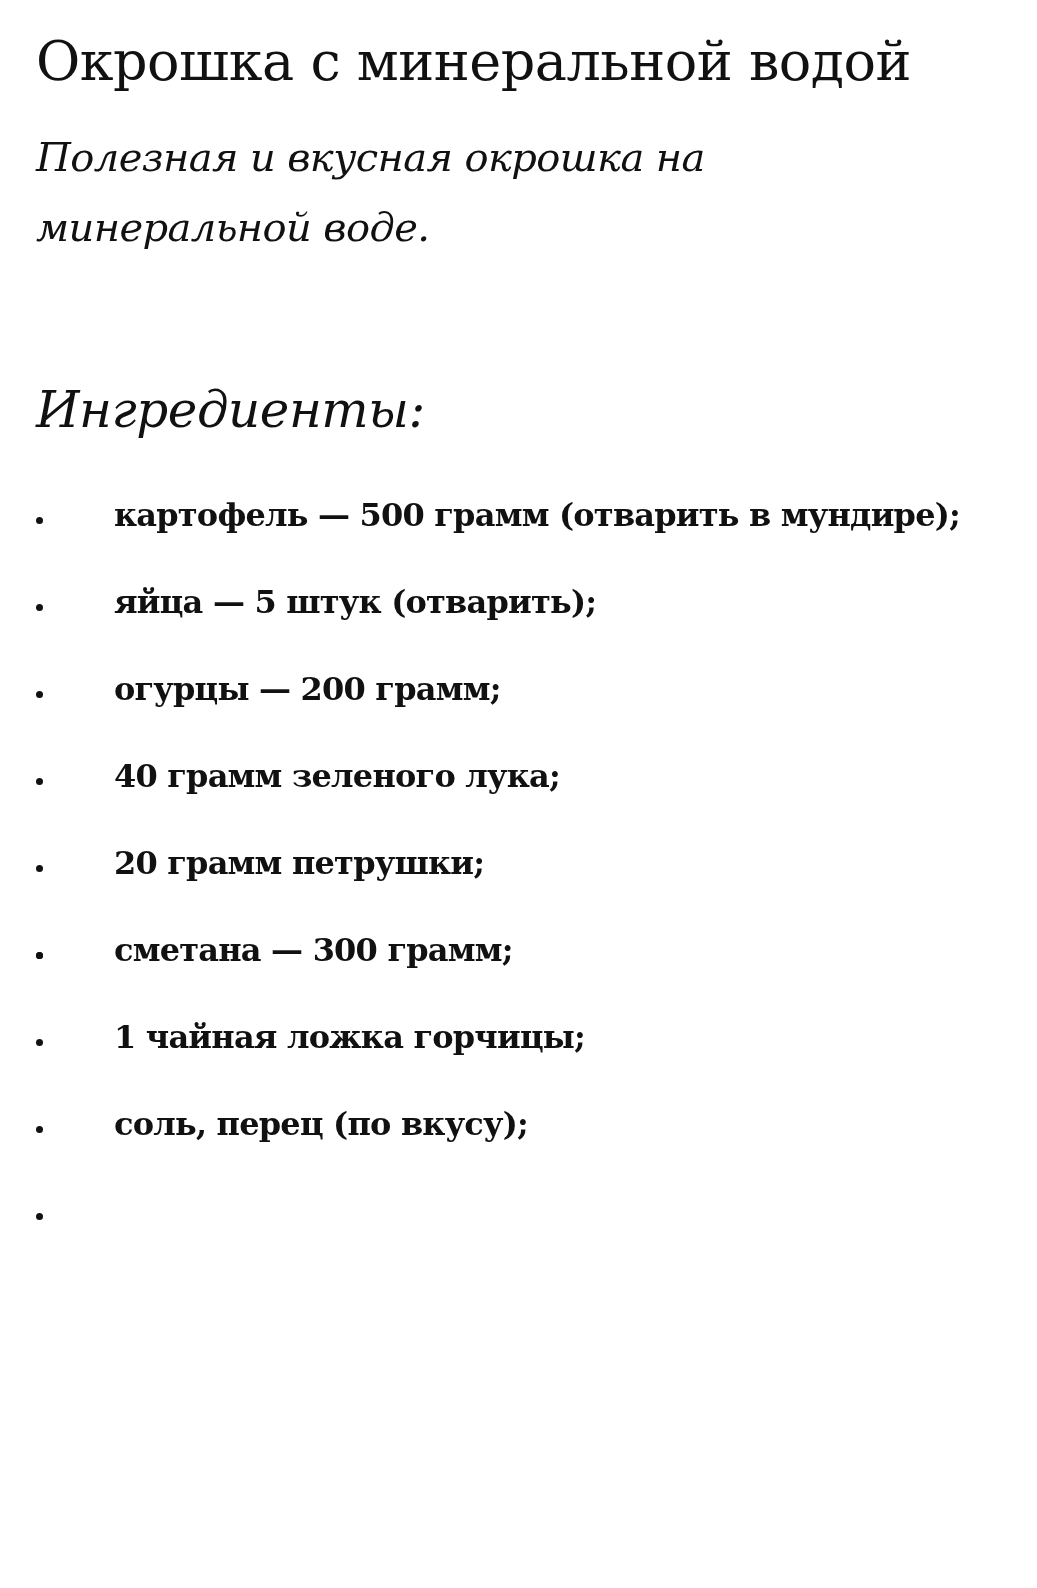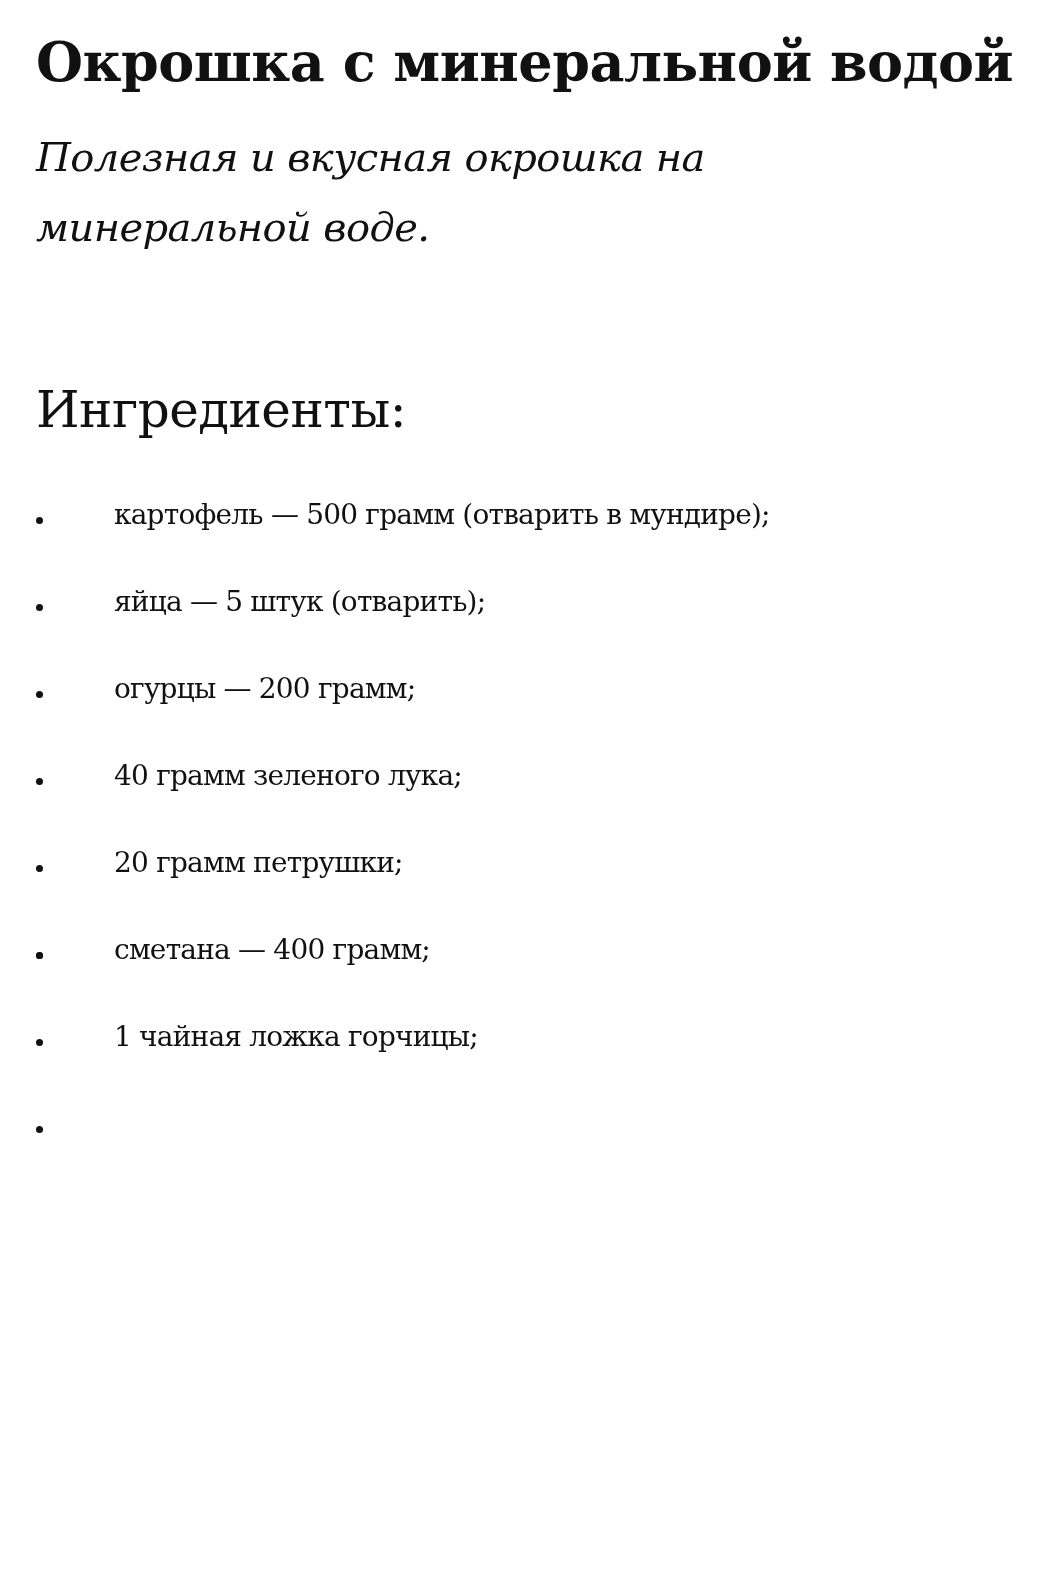--- a/index.html
+++ b/index.html
@@ -15,53 +15,55 @@
       color: #111111;
     }
     .page {
       position: relative;
       padding: 0 36px;
     }
     .title {
       margin: 0;
       padding-top: 22px;
       font-size: 54px;
-      font-weight: bold;
+      font-weight: normal;
       line-height: 80px;
       letter-spacing: -0.5px;
       white-space: nowrap;
     }
     .lead {
       margin: 20px 0 0 0;
       font-size: 40px;
       line-height: 70px;
       letter-spacing: -0.6px;
       width: 780px;
       font-style: italic;
     }
     .section-heading {
       margin: 108px 0 0 0;
       font-size: 50px;
       font-weight: normal;
       line-height: 80px;
       letter-spacing: -0.5px;
+      font-style: italic;
     }
     .ingredients {
       list-style: none;
       margin: 28px 0 0 0;
       padding: 0;
     }
     .ingredient {
       position: relative;
       padding-left: 78px;
-      font-size: 28px;
+      font-size: 32px;
       line-height: 74px;
       letter-spacing: -0.8px;
       margin-bottom: 13px;
       width: 880px;
+      font-weight: bold;
     }
     .bullet {
       position: absolute;
       left: 0;
       top: 39px;
       width: 7px;
       height: 7px;
       border-radius: 50%;
       background: #111111;
     }
@@ -92,23 +94,27 @@
     </li>
     <li class="ingredient">
       <span class="bullet"></span>
       <span>20 грамм петрушки;</span>
     </li>
     <li class="ingredient">
       <span class="bullet"></span>
     </li>
     <li class="ingredient">
       <span class="bullet"></span>
-      <span>сметана — 400 грамм;</span>
+      <span>сметана — 300 грамм;</span>
     </li>
     <li class="ingredient">
       <span class="bullet"></span>
       <span>1 чайная ложка горчицы;</span>
+    </li>
+    <li class="ingredient">
+      <span class="bullet"></span>
+      <span>соль, перец (по вкусу);</span>
     </li>
     <li class="ingredient">
       <span class="bullet"></span>
     </li>
   </ul>
 </div>
 
 </body></html>

